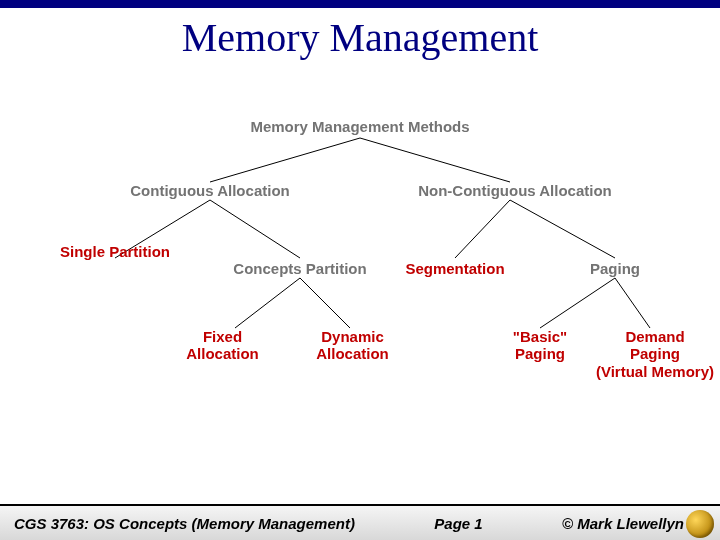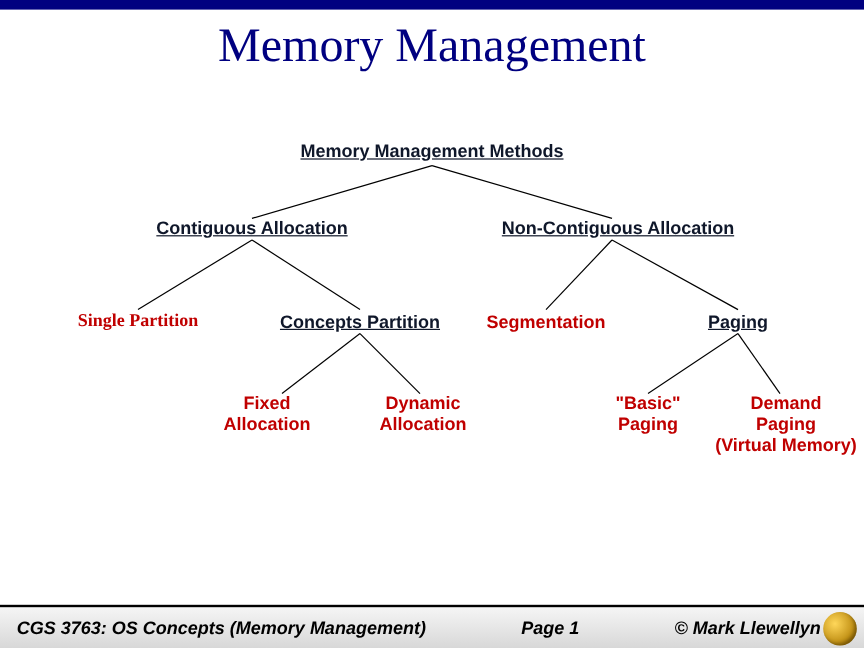--- a/index.html
+++ b/index.html
@@ -32,21 +32,21 @@
     height: 350px;
   }
   .node {
     position: absolute;
     text-align: center;
     font-weight: bold;
     font-size: 15px;
     line-height: 1.15;
     white-space: nowrap;
   }
-  .black { color: #0f172a; text-decoration: underline; }
+  .black { color: #737373; }
   .red { color: #c00000; }
   svg.connectors {
     position: absolute;
     top: 0;
     left: 0;
     width: 720px;
     height: 350px;
   }
   .footer {
     position: absolute;
@@ -109,21 +109,21 @@
 
     <line x1="615" y1="178" x2="540" y2="228" stroke="#000" stroke-width="1"></line>
     <line x1="615" y1="178" x2="650" y2="228" stroke="#000" stroke-width="1"></line>
   </svg>
 
   <div class="node black" style="left:250px; top:18px; width:220px;">Memory Management Methods</div>
 
   <div class="node black" style="left:120px; top:82px; width:180px;">Contiguous Allocation</div>
   <div class="node black" style="left:410px; top:82px; width:210px;">Non-Contiguous Allocation</div>
 
-  <div class="node red" style="left:55px; top:160px; width:120px;font-family:Liberation Serif, serif;">Single Partition</div>
+  <div class="node red" style="left:55px; top:143px; width:120px;">Single Partition</div>
   <div class="node black" style="left:230px; top:160px; width:140px;">Concepts Partition</div>
   <div class="node red" style="left:400px; top:160px; width:110px;">Segmentation</div>
   <div class="node black" style="left:580px; top:160px; width:70px;">Paging</div>
 
   <div class="node red" style="left:180px; top:228px; width:85px;">Fixed<br>Allocation</div>
   <div class="node red" style="left:310px; top:228px; width:85px;">Dynamic<br>Allocation</div>
   <div class="node red" style="left:500px; top:228px; width:80px;">"Basic"<br>Paging</div>
   <div class="node red" style="left:590px; top:228px; width:130px;">Demand<br>Paging<br>(Virtual Memory)</div>
 </div>
 

